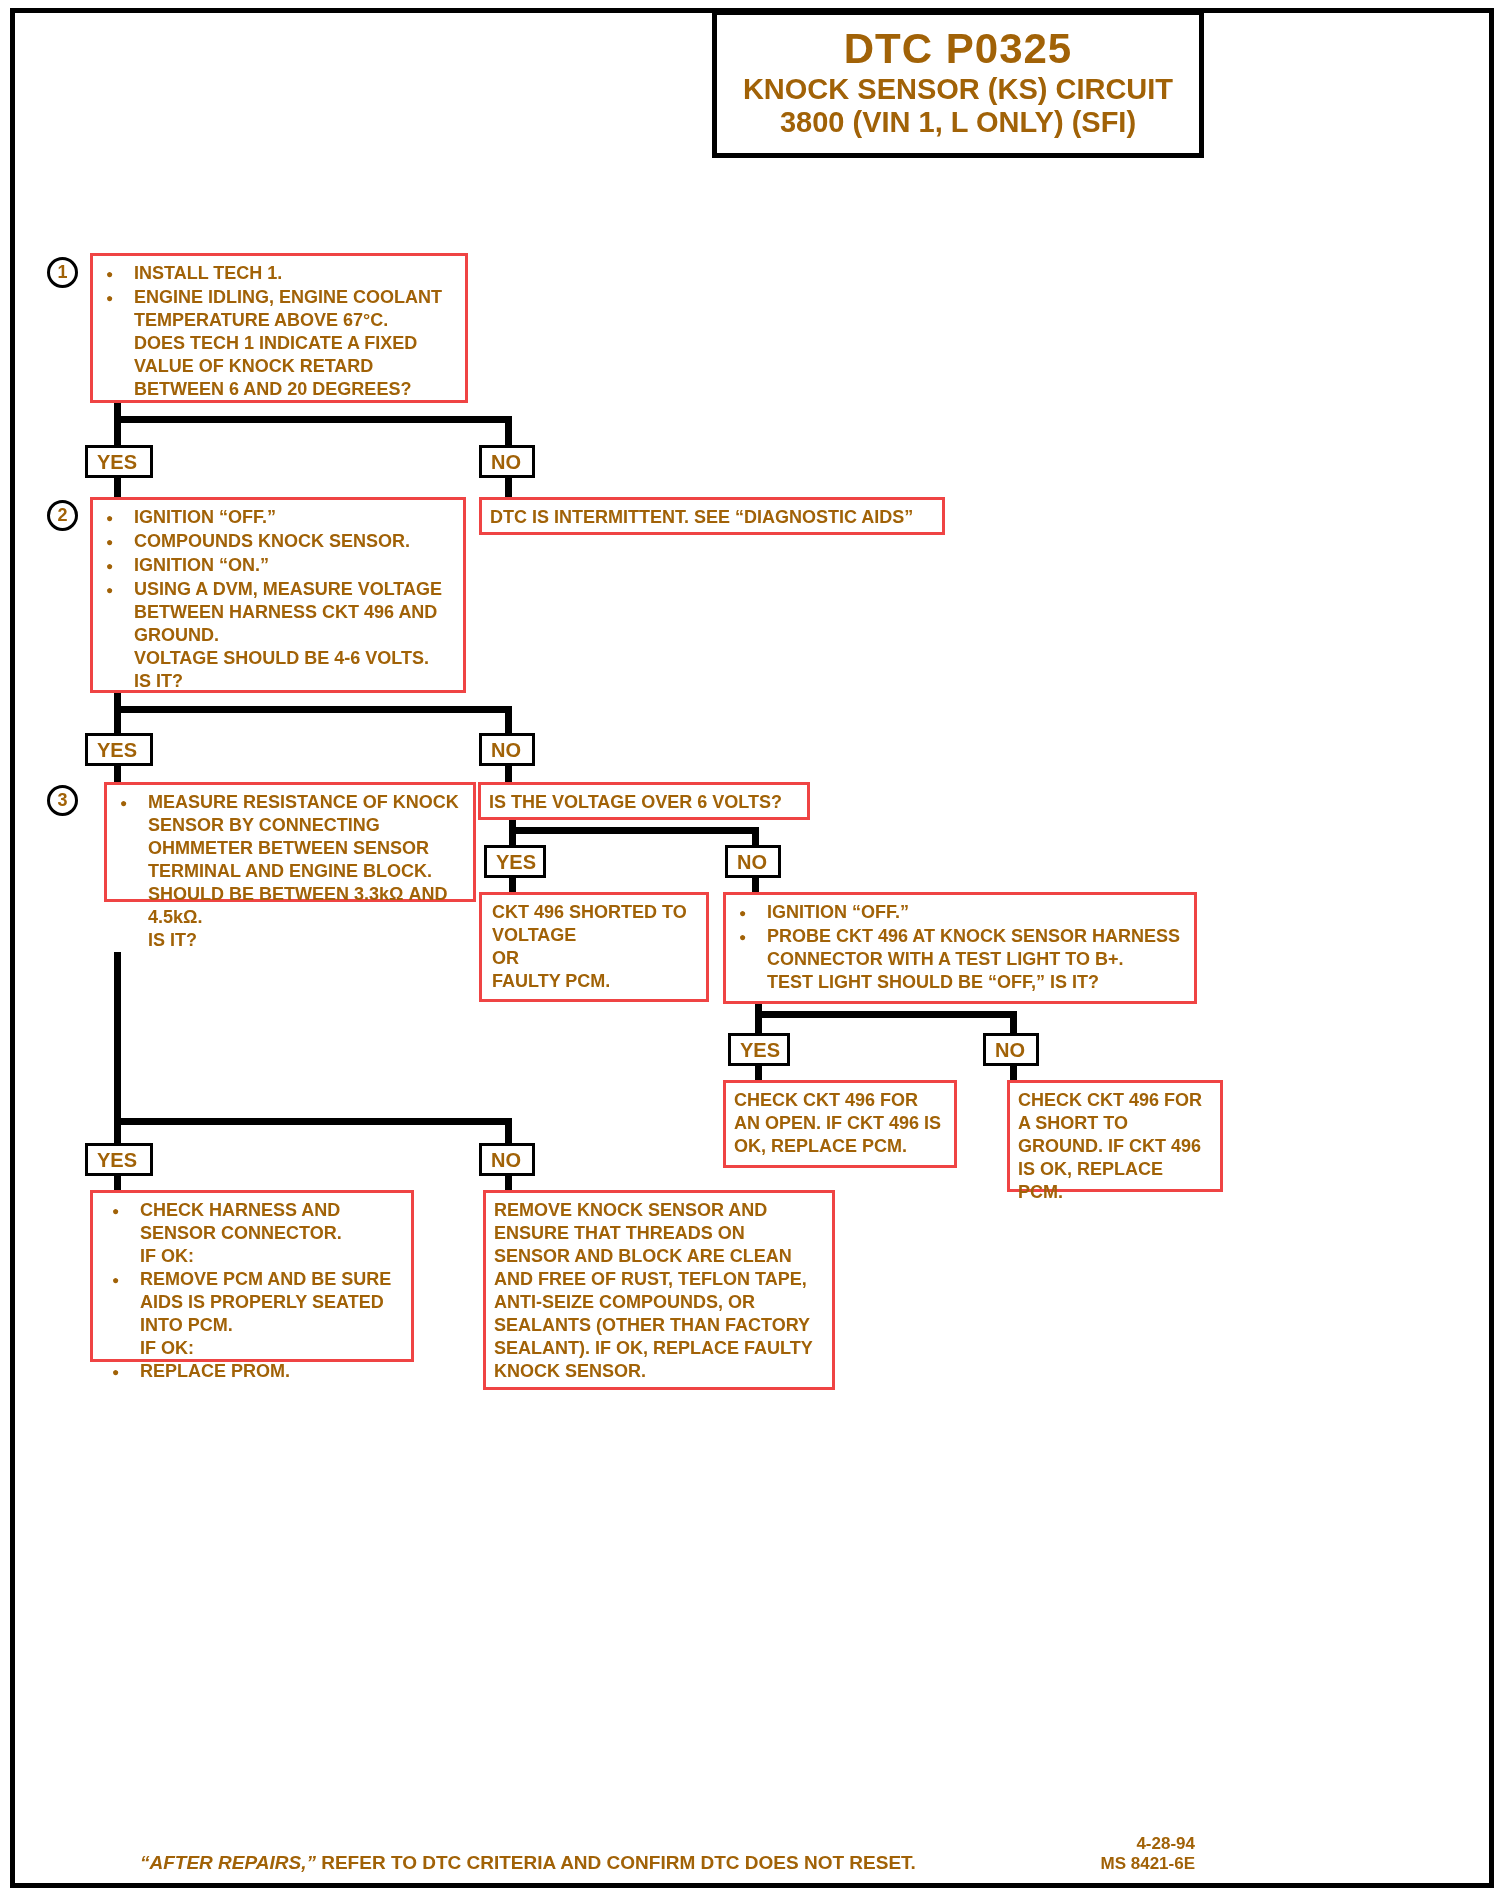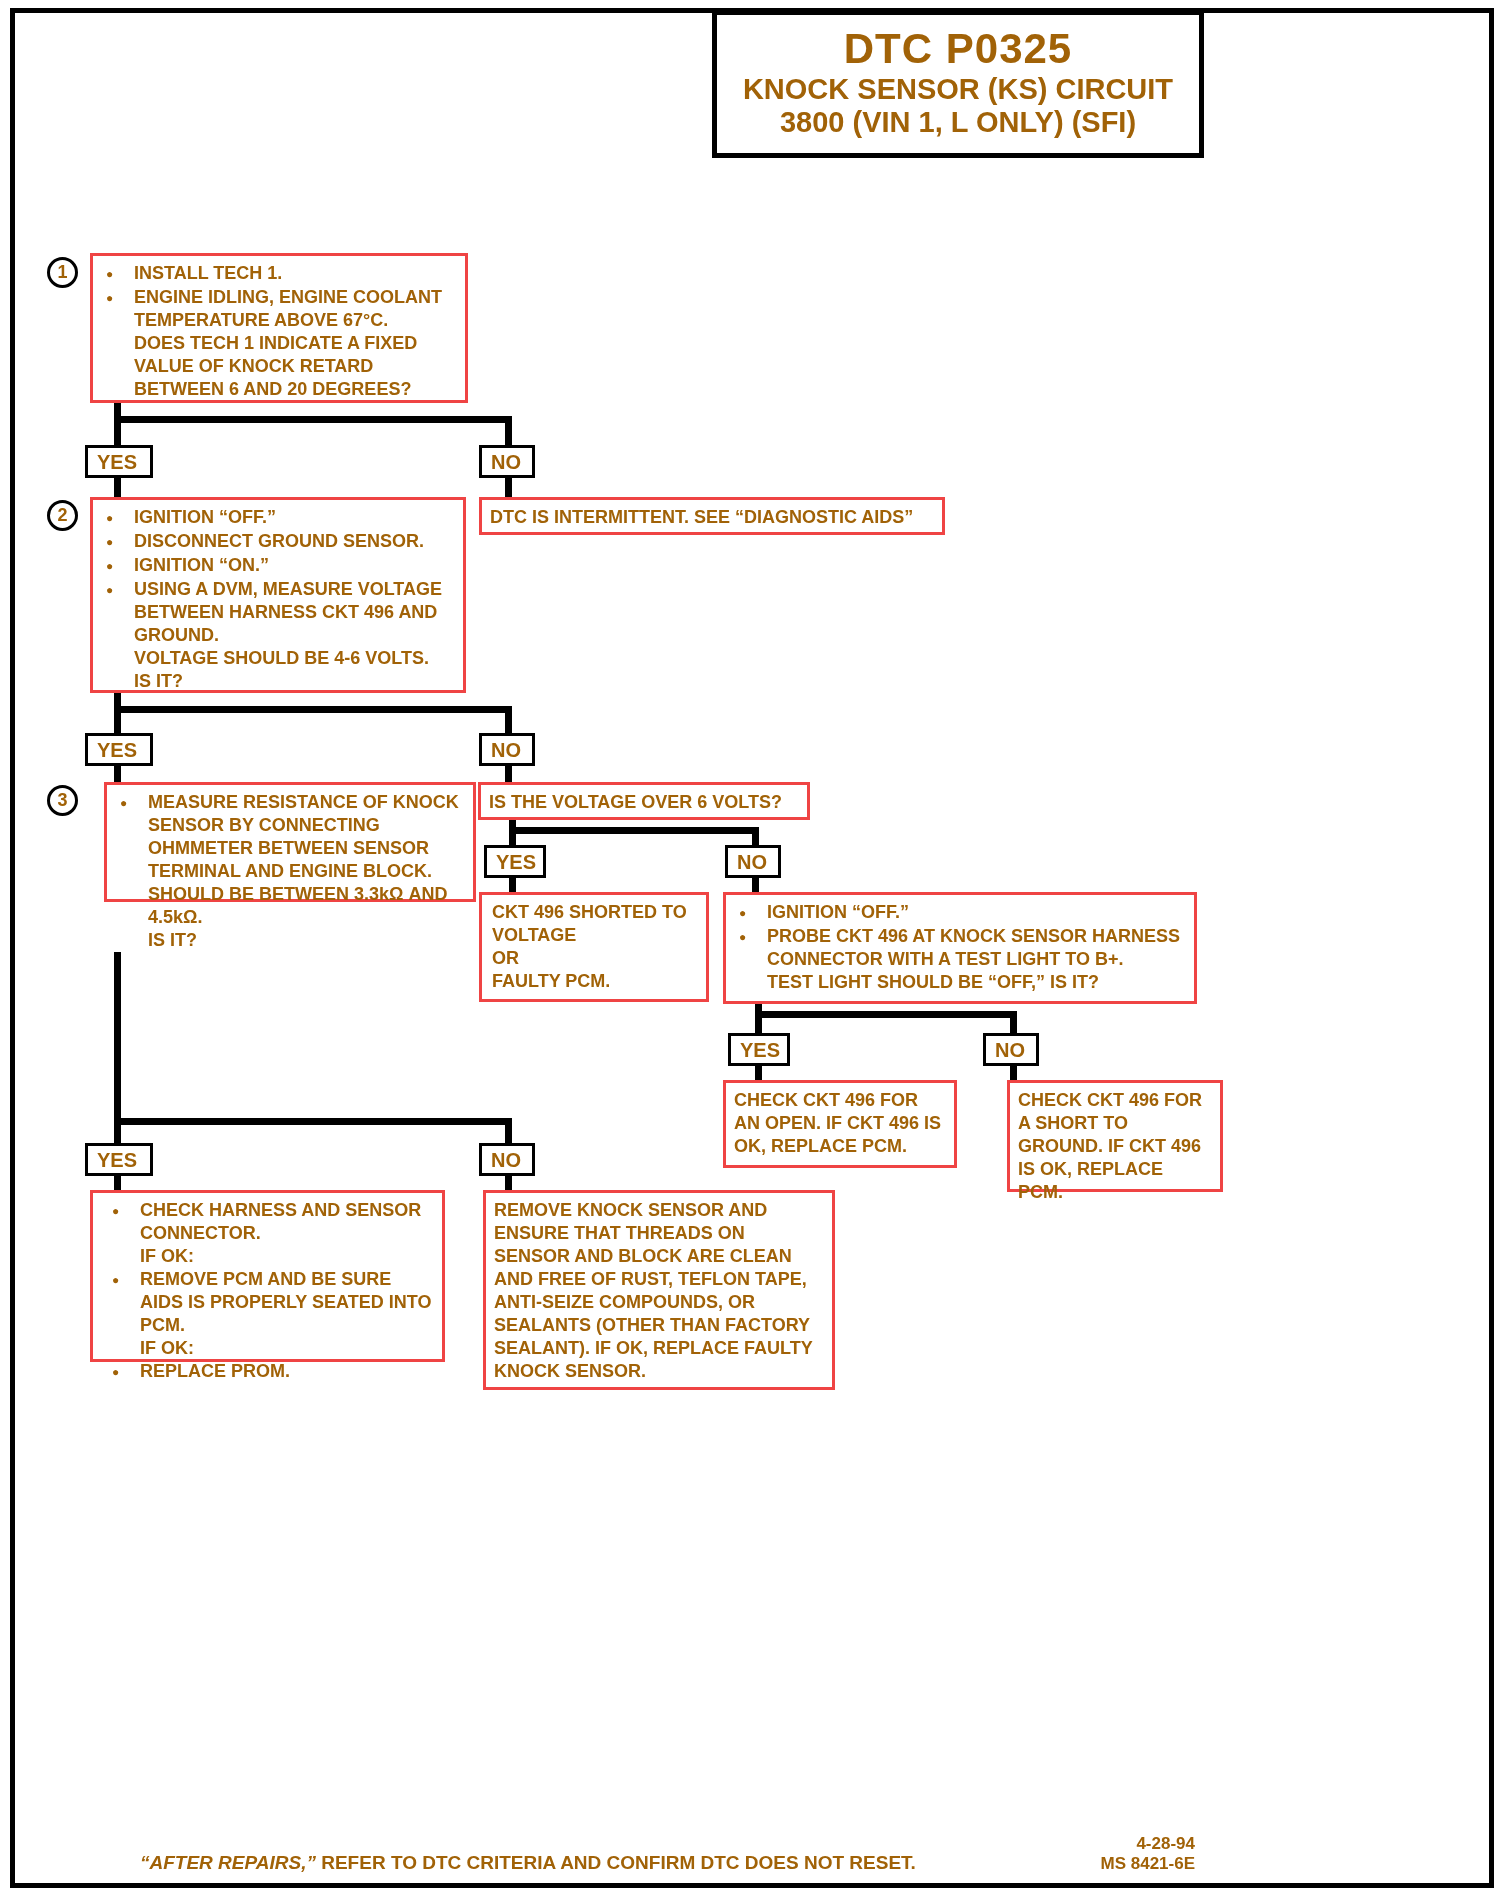--- a/index.html
+++ b/index.html
@@ -121,21 +121,21 @@
 
   <div class="box nowrap" style="left:479px; top:497px; width:466px; height:38px;">DTC  IS INTERMITTENT.  SEE “DIAGNOSTIC AIDS”</div>
 
   <div class="box" style="left:90px; top:497px; width:376px; height:196px;">
     <div class="item bulleted">
       <span class="bul"></span>
       <span class="txt">IGNITION “OFF.”</span>
     </div>
     <div class="item bulleted">
       <span class="bul"></span>
-      <span class="txt">DISCONNECT GROUND SENSOR.</span>
+      <span class="txt">COMPOUNDS KNOCK SENSOR.</span>
     </div>
     <div class="item bulleted">
       <span class="bul"></span>
       <span class="txt">IGNITION “ON.”</span>
     </div>
     <div class="item bulleted">
       <span class="bul"></span>
       <span class="txt">USING A DVM, MEASURE VOLTAGE BETWEEN HARNESS CKT 496 AND GROUND.</span>
     </div>
     <div class="item">
@@ -195,21 +195,21 @@
   <div class="decision" style="left:728px; top:1033px; width:62px; height:33px;">YES</div>
   <div class="decision" style="left:983px; top:1033px; width:56px; height:33px;">NO</div>
 
   <div class="box" style="left:723px; top:1080px; width:234px; height:88px;">CHECK CKT 496 FOR AN OPEN. IF CKT 496 IS OK, REPLACE PCM.</div>
 
   <div class="box" style="left:983px; top:1080px; width:216px; height:112px;margin-left:24px;">CHECK CKT 496 FOR A SHORT TO GROUND. IF CKT 496 IS OK, REPLACE PCM.</div>
 
   <div class="decision" style="left:85px; top:1143px; width:68px; height:33px;">YES</div>
   <div class="decision" style="left:479px; top:1143px; width:56px; height:33px;">NO</div>
 
-  <div class="box" style="left:90px; top:1190px; width:355px; height:172px;padding-left:14px;">
+  <div class="box" style="left:90px; top:1190px; width:324px; height:172px;padding-left:14px;">
     <div class="item bulleted">
       <span class="bul"></span>
       <span class="txt">CHECK HARNESS AND SENSOR CONNECTOR.</span>
     </div>
     <div class="item">
       <span class="bul"></span>
       <span class="txt">IF OK:</span>
     </div>
     <div class="item bulleted">
       <span class="bul"></span>

